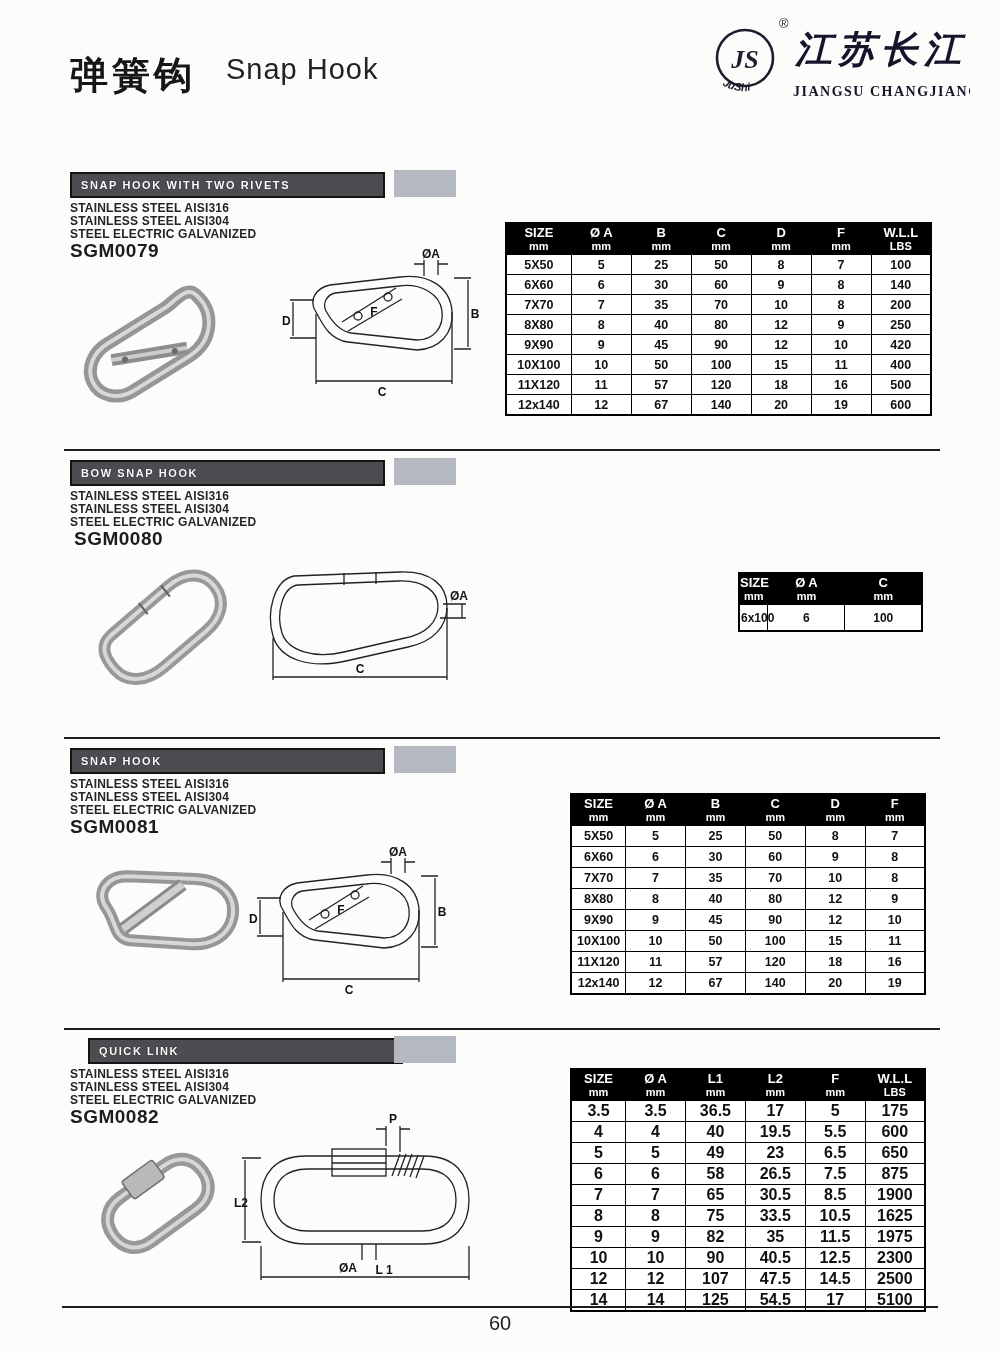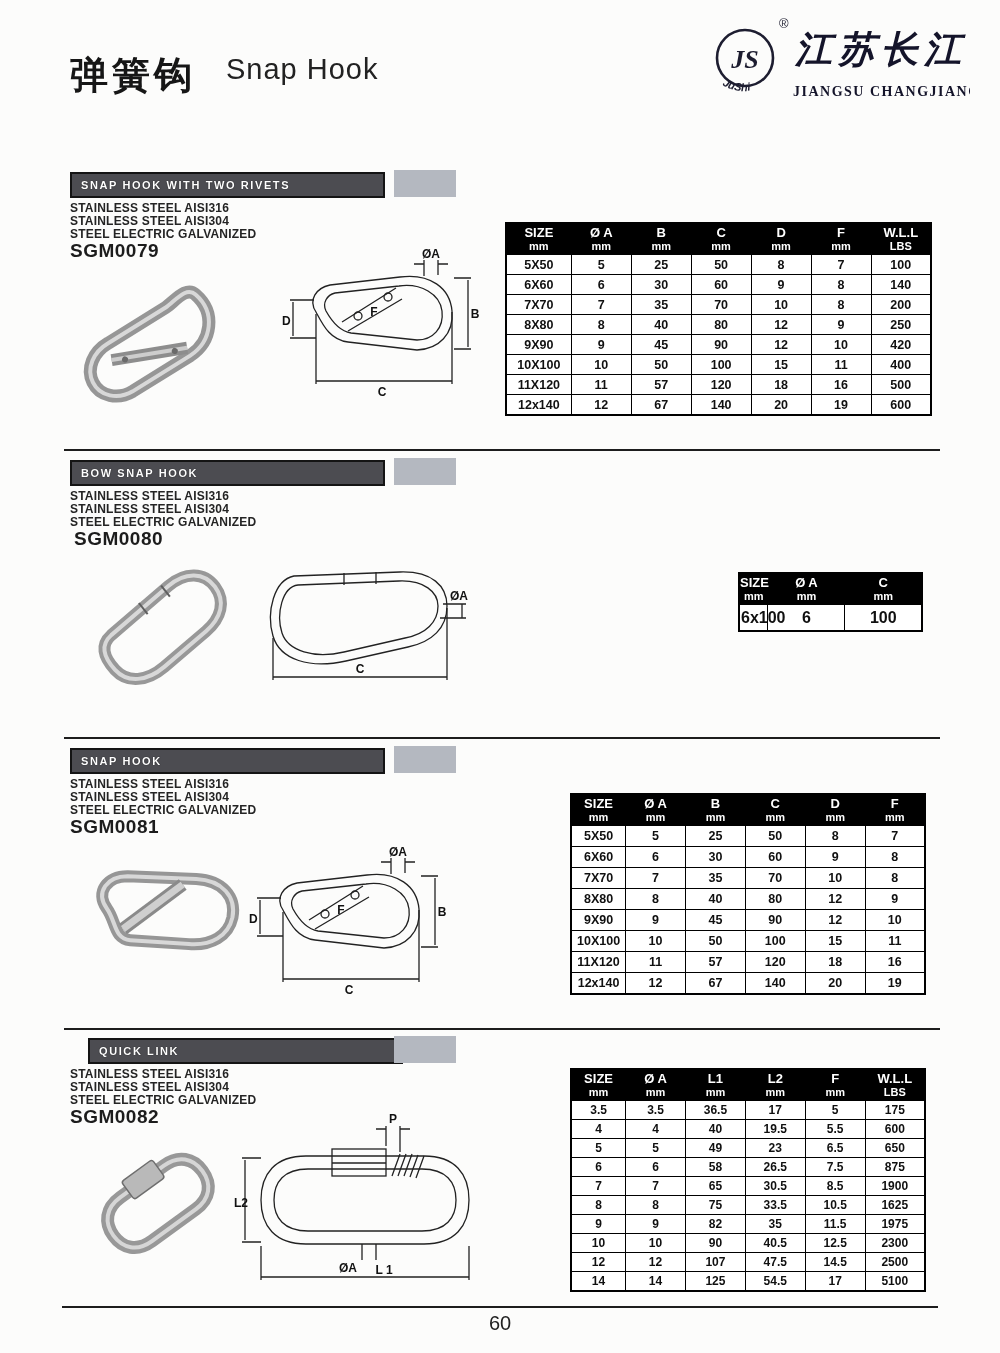--- a/index.html
+++ b/index.html
@@ -22,23 +22,23 @@
   .swatch{width:62px;height:27px;background:#b4b8c0;}
   .materials div{font-size:12px;font-weight:700;line-height:13px;letter-spacing:.2px;color:#242424;}
   .code{font-size:19px;font-weight:700;letter-spacing:.5px;color:#1c1c1c;}
   
   table.spec{border-collapse:collapse;table-layout:fixed;border:2px solid #000;background:#fff;width:100%;}
   .spec th{background:#000000;color:#fff;border:1px solid #000;padding:1px 0;font-size:13px;line-height:15px;font-weight:700;margin-left:28px;}
   .spec th .unit{font-size:11px;line-height:13px;font-weight:700;text-align:center;}
   .spec th:first-child{width:15%;}
   .spec td{border:1px solid #000;text-align:center;font-weight:700;color:#101010;}
   .t1 td{height:17px;font-size:12.5px;}
-  .t2 td{height:23px;font-size:16px;}
+  .t2 td{height:23px;font-size:12px;}
   .t3 td{height:18px;font-size:12.5px;}
-  .t4 td{height:16px;font-size:12px;}
+  .t4 td{height:16px;font-size:16px;}
   
   .hr{background:#1d1d1d;height:2px;}
   .pageno{left:0;right:0;top:1312px;text-align:center;font-size:20px;color:#222;}
   
   .draw text{font-family:"Liberation Sans",sans-serif;font-size:12px;font-weight:700;fill:#111;}
   .draw path,.draw circle,.draw rect,.draw line{stroke:#222;fill:none;}
 </style>
 </head>
 <body>
 

